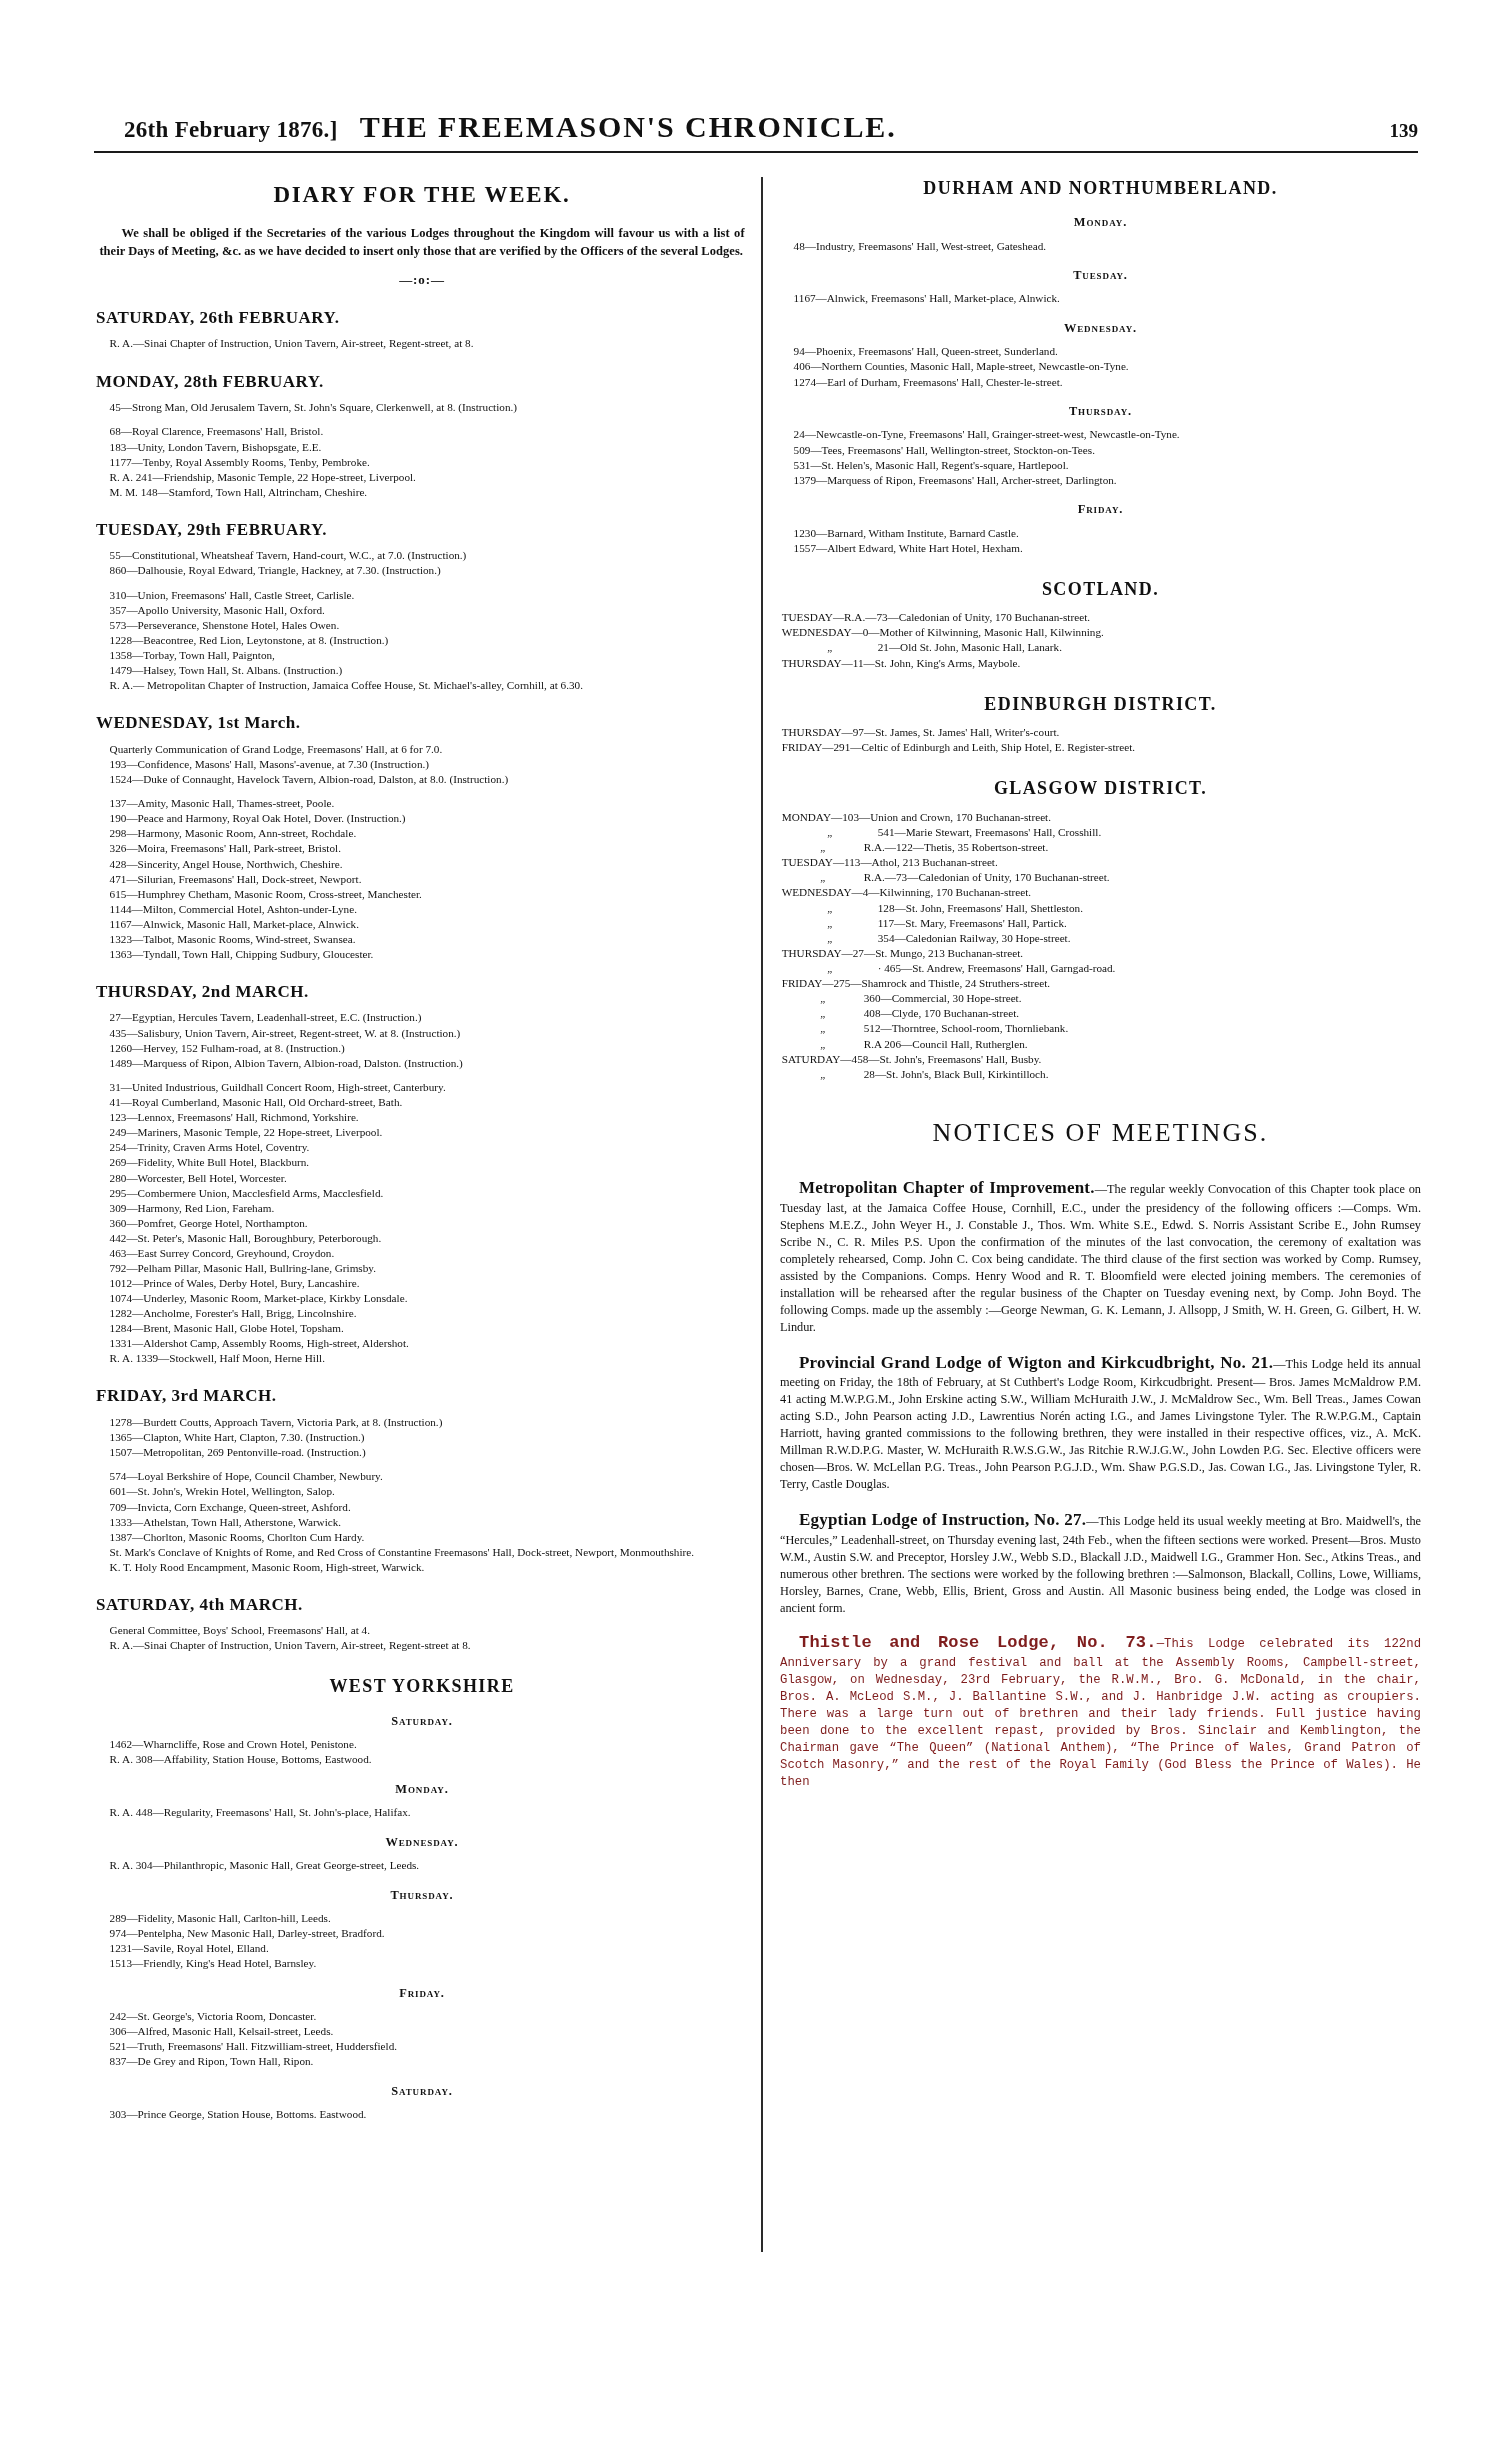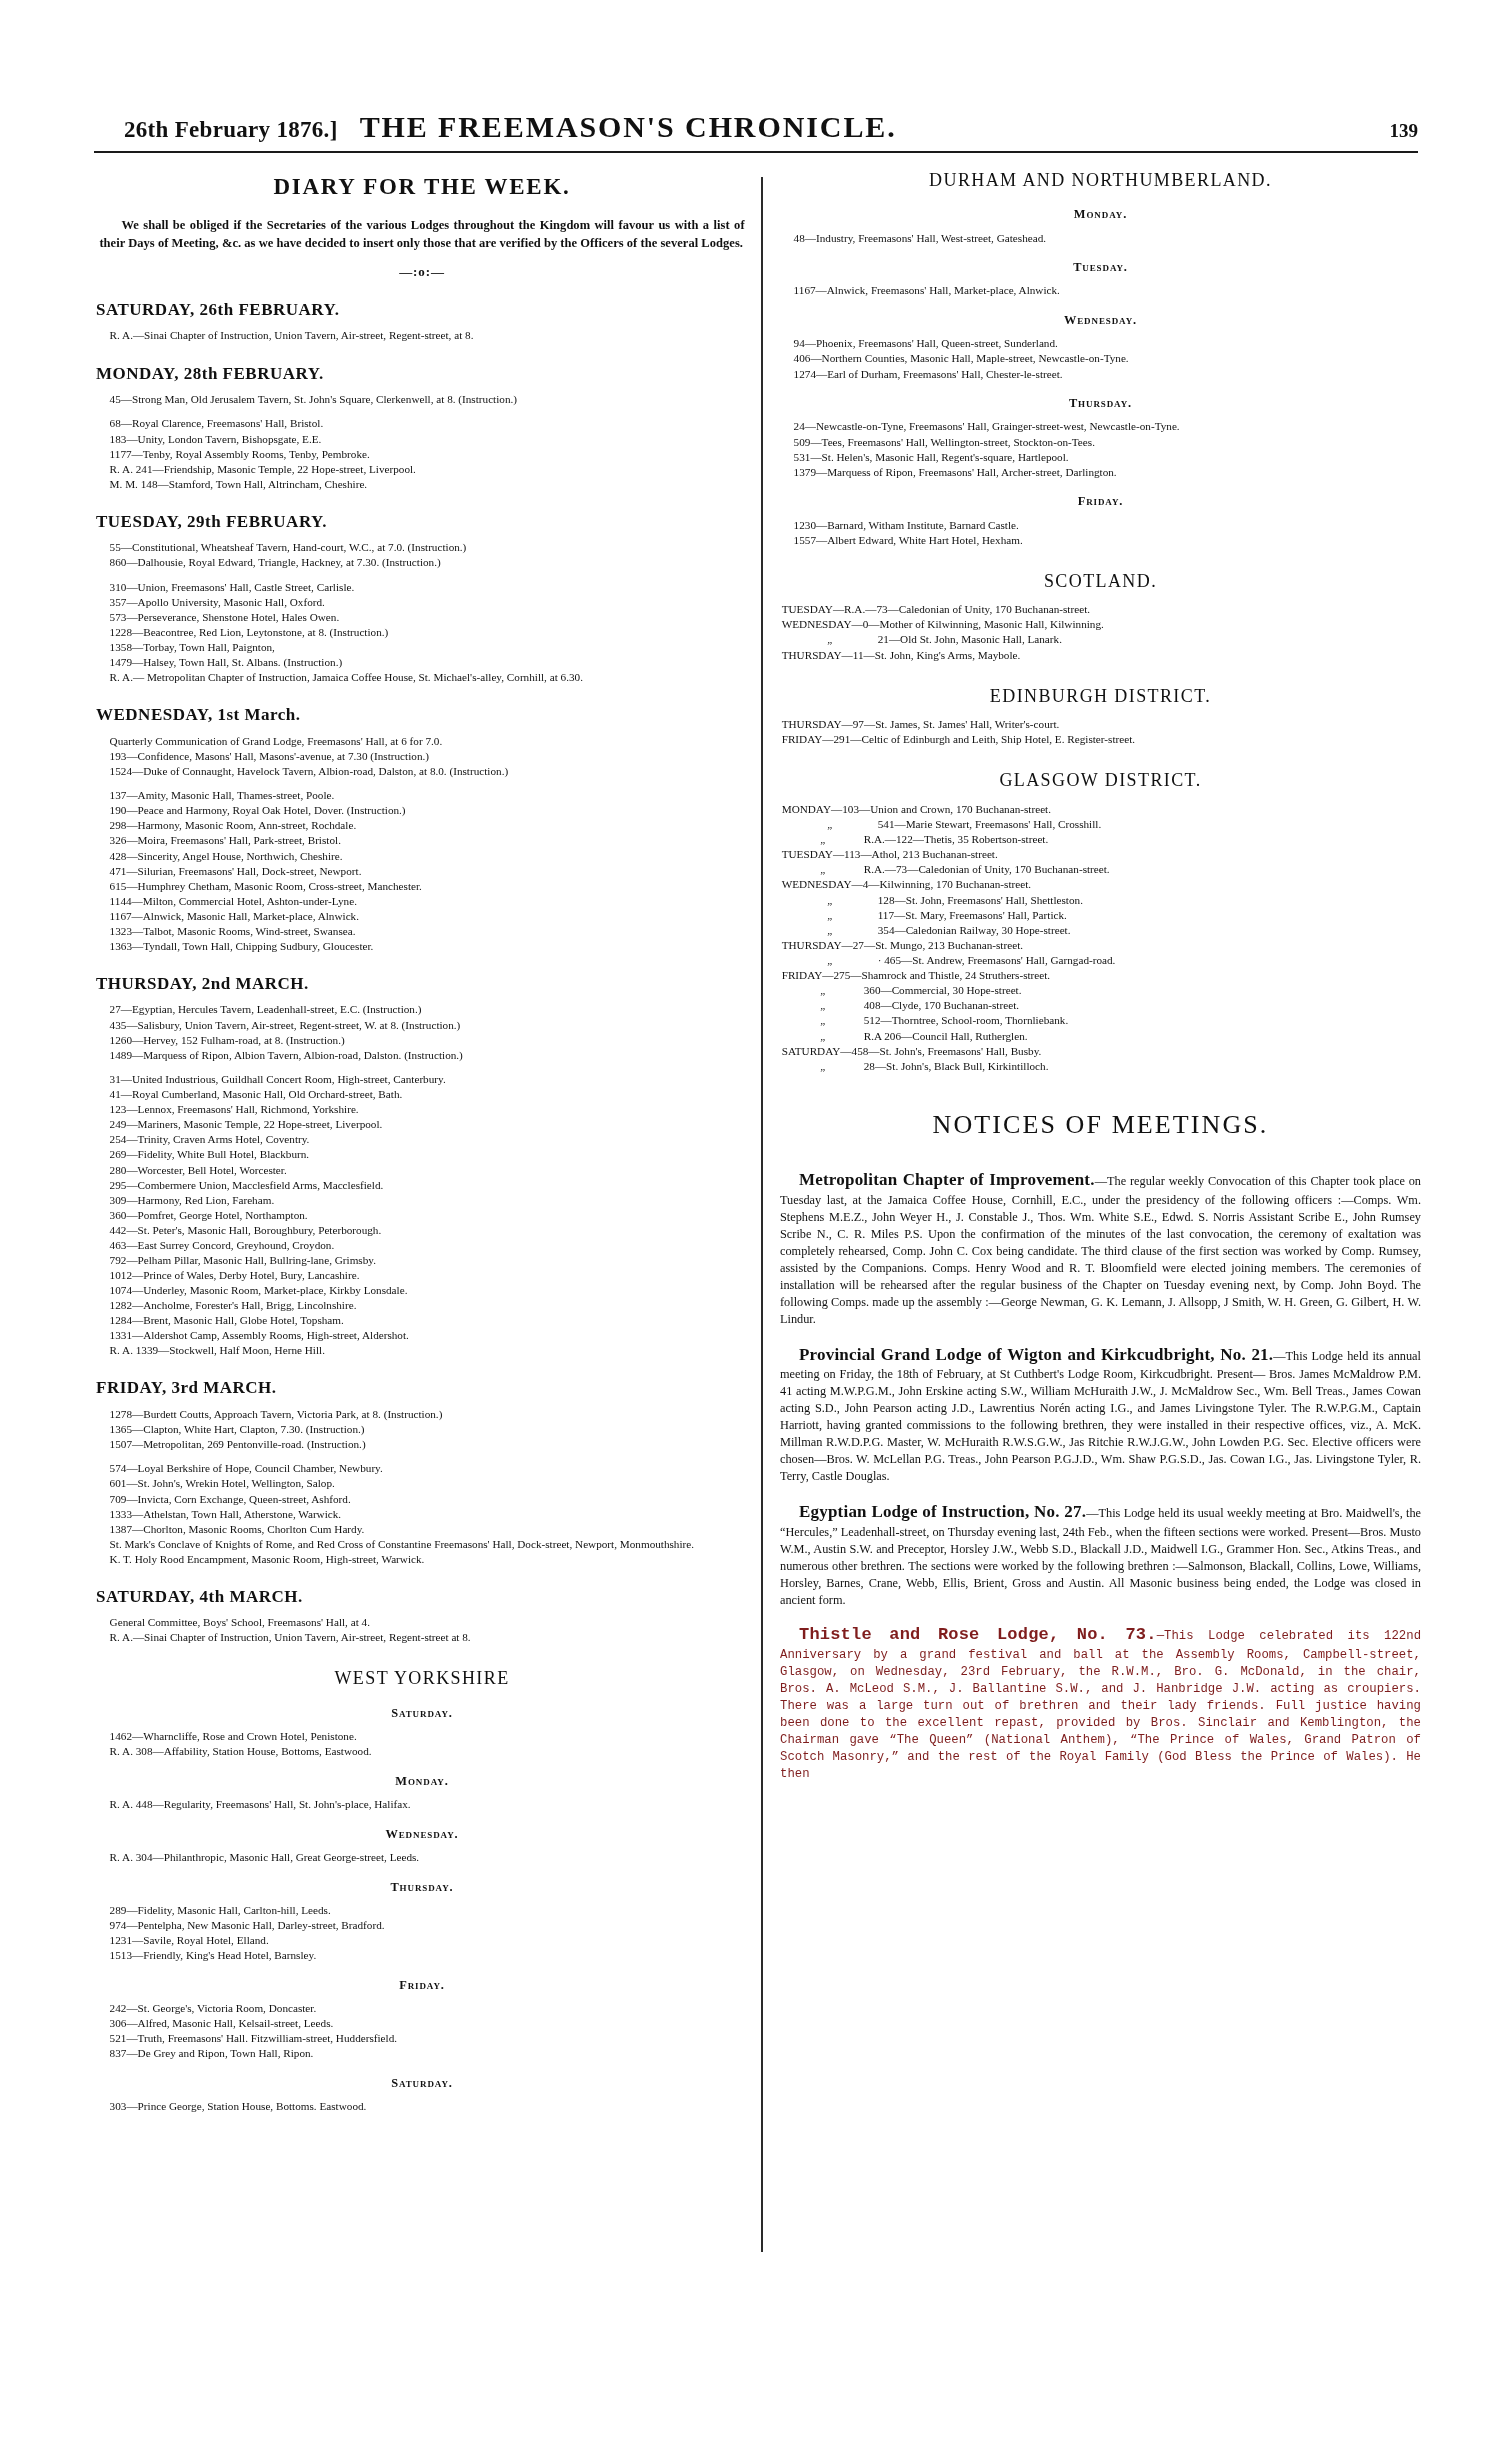--- a/index.html
+++ b/index.html
@@ -28,41 +28,41 @@
     margin-left:22px; margin-right:auto;
     font-family:"Liberation Serif", serif;
   }
   .mast-page { font-size:19px; font-weight:700; }
   .mast-rule {
     position:absolute; left:94px; top:151px; width:1324px; height:1.7px; background:#1a1a1a;
   }
 
   
   .col {
-    position:absolute; top:167px;
+    position:absolute; top:175px;
     font-size:11.3px; line-height:1.33;
   }
   .col-left  { left:96px;  width:652px; }
   .col-right { left:780px;  width:641px; }
   .col-rule {
     position:absolute; left:761px; top:177px; width:1.7px; height:2075px; background:#2a2a2a;
   }
 
   
   h1.sec-title {
     font-size:23px; font-weight:700; text-align:center;
     letter-spacing:1.7px; margin:5.1px 0 13.7px 0;
     font-family:"Liberation Serif", serif;
   }
   h2.day-title {
     font-size:17px; font-weight:700; text-align:left;
     letter-spacing:0.5px; margin:19px 0 6.9px 0;
   }
   h2.region-title {
-    font-size:18px; font-weight:400; text-align:center;
+    font-size:18px; font-weight:700; text-align:center;
     letter-spacing:1.4px; margin:22px 0 8.6px 0;
   }
   h3.smallcap-day {
     font-size:12.4px; font-weight:700; text-align:center;
     letter-spacing:0.9px; margin:13.7px 0 7.7px 0;
     font-variant:small-caps; text-transform:capitalize;
   }
   .intro {
     font-size:12.5px; font-weight:700; line-height:1.44;
     text-align:justify; margin:0 3.4px 5.1px 3.4px;

